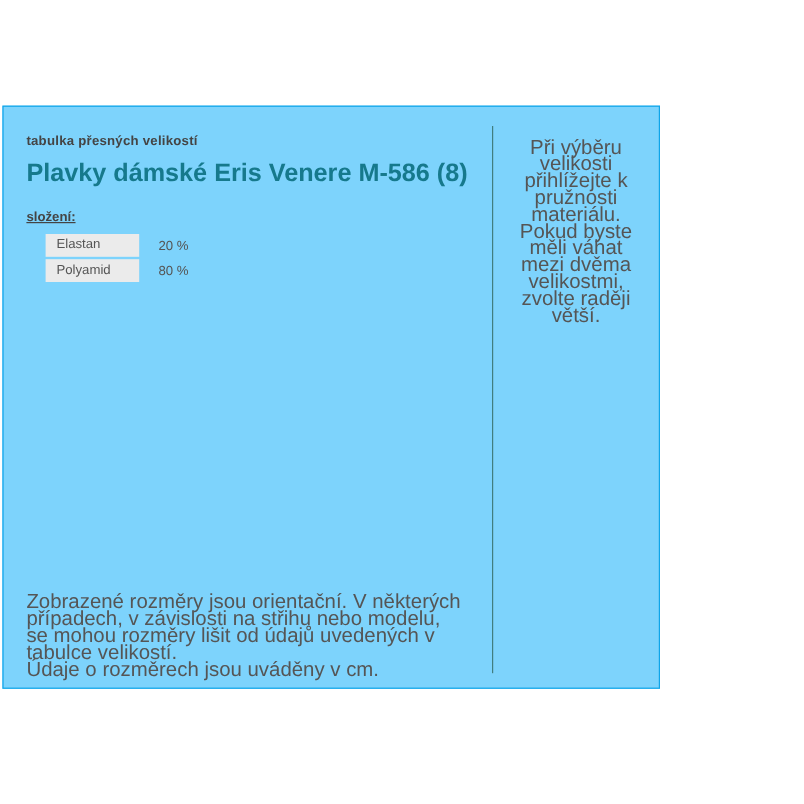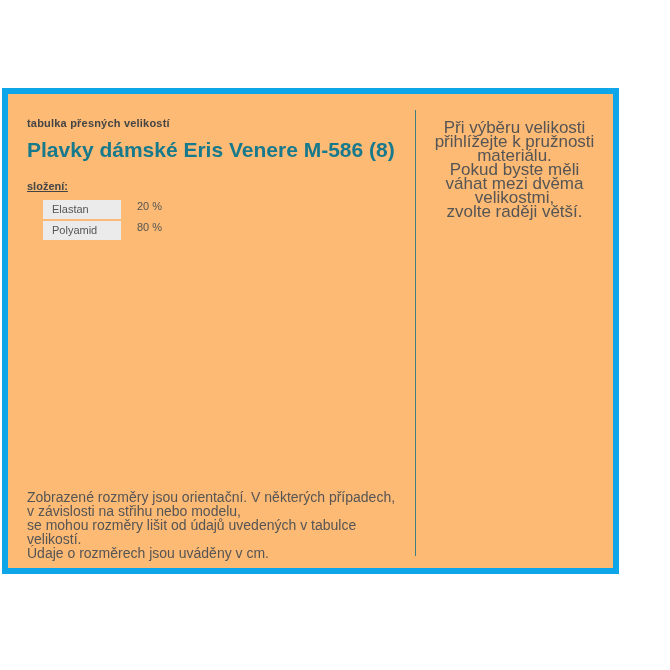--- a/index.html
+++ b/index.html
@@ -8,24 +8,24 @@
     width: 670px; height: 670px;
     background: #ffffff;
     font-family: "Liberation Sans", sans-serif;
     color: #555;
     position: relative;
     overflow: hidden;
   }
   .frame {
     position: absolute;
     left: 2px; top: 88px;
-    width: 617px; height: 486px;
-    border: 6px solid #0ea5e9;
+    width: 548px; height: 486px;
+    border: 1px solid #0ea5e9;
     display: flex;
-    background: #fdba74;
+    background: #7dd3fc;
   }
   .left-col {
     width: 407px;
     display: flex;
     flex-direction: column;
     padding: 23px 10px 8px 19px;
   }
   .divider {
     width: 1px;
     background: #417e7f;
@@ -57,40 +57,40 @@
     text-decoration: underline;
   }
   .comp-table {
     margin-top: 8px;
     display: flex;
     flex-direction: column;
     gap: 2px;
   }
   .comp-row {
     display: flex;
-    align-items: flex-start;
+    align-items: center;
     padding-left: 16px;
   }
   .comp-cell-material {
     width: 78px;
     height: 19px;
     line-height: 19px;
     background: #ebebeb;
     padding-left: 9px;
     font-size: 11px;
     color: #555;
   }
   .comp-cell-value {
     margin-left: 16px;
     font-size: 11px;
     color: #555;
   }
   .notes {
     margin-top: auto;
-    font-size: 14px;
+    font-size: 17px;
     color: #555;
     line-height: 14px;
   }
   .advice {
     font-size: 17px;
     color: #555;
     line-height: 14px;
   }
 </style>
 </head>

